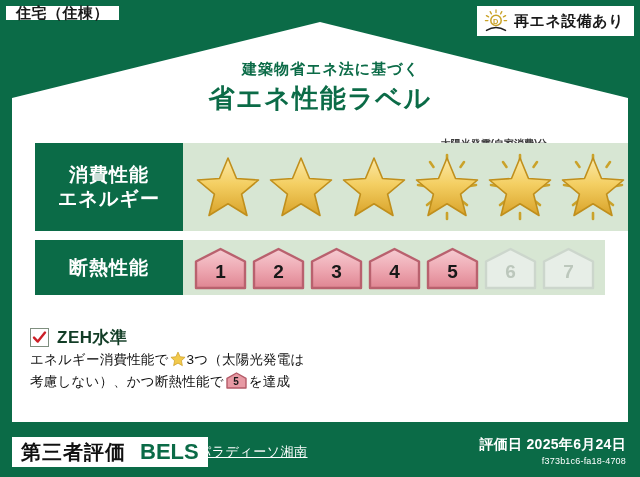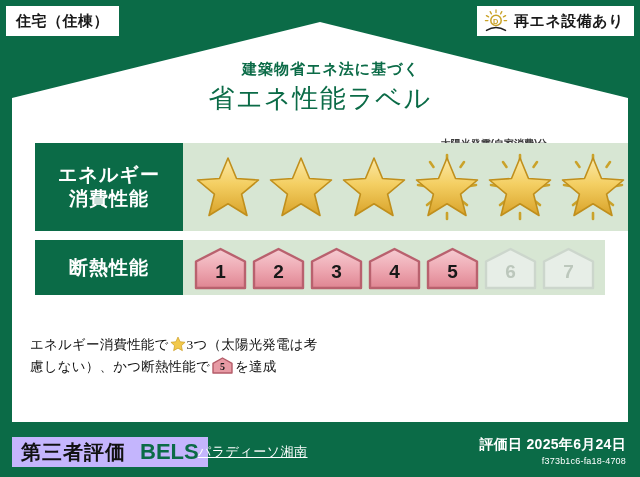--- a/index.html
+++ b/index.html
@@ -11,39 +11,39 @@
   }
   .label{position:relative;width:640px;height:477px;background:#0b6b47;}
 
   
   .tag{
     position:absolute;top:6px;background:#ffffff;
     display:flex;align-items:center;justify-content:center;
     font-weight:bold;color:#1a1a1a;
     box-sizing:border-box;
   }
-  .tag-left{left:6px;height:30px;padding:0 10px;font-size:15px;letter-spacing:.5px;}
+  .tag-left{left:6px;height:14px;padding:0 10px;font-size:15px;letter-spacing:.5px;}
   .tag-right{right:6px;height:30px;padding:0 10px 0 6px;font-size:15px;gap:5px;letter-spacing:.5px;}
   .sun-ico{width:26px;height:24px;flex:0 0 26px;display:block;}
 
   
   .house{
     position:absolute;left:12px;top:22px;width:616px;height:400px;
     background:#ffffff;
     clip-path:polygon(0% 19%, 50% 0%, 100% 19%, 100% 100%, 0% 100%);
   }
 
   
   .sub-title{
     position:absolute;top:60px;left:11px;width:640px;text-align:center;
     font-size:15px;font-weight:bold;color:#0b6b47;letter-spacing:1px;
   }
   .main-title{
     position:absolute;top:81px;left:0;width:640px;text-align:center;
-    font-size:26px;font-weight:normal;color:#0b6b47;letter-spacing:1.5px;
+    font-size:26px;font-weight:bold;color:#0b6b47;letter-spacing:1.5px;
   }
 
   
   .row{position:absolute;left:35px;display:flex;align-items:stretch;}
   .row-energy{top:143px;width:570px;height:88px;}
   .row-insul{top:240px;width:570px;height:55px;text-align:center;}
 
   .row-key{
     background:#0b6b47;color:#ffffff;flex:0 0 148px;
     display:flex;flex-direction:column;align-items:center;justify-content:center;
@@ -98,36 +98,35 @@
   .zeh-left{left:30px;top:325px;}
   .zeh-right{left:328px;top:325px;}
   .zeh-head{display:flex;align-items:center;gap:8px;height:24px;}
   .chk{
     width:19px;height:19px;flex:0 0 19px;border:1.5px solid #7f8f7f;
     background:#fff;box-sizing:border-box;position:relative;
   }
   .chk svg{position:absolute;left:1px;top:1px;width:15px;height:15px;}
   .zeh-title{font-size:17px;font-weight:bold;color:#123d26;letter-spacing:.5px;}
   .zeh-body{
-    margin-top:9px;font-size:13.5px;line-height:1.62;color:#111;
+    font-size:13.5px;line-height:1.62;color:#111;
     letter-spacing:.2px;
-    font-family:Liberation Serif, serif;
   }
   .ico-star{display:inline-block;width:16px;height:16px;vertical-align:-3px;margin:0 1px;}
   .ico-badge{display:inline-block;width:21px;height:17px;vertical-align:-3px;margin:0 2px;position:relative;}
   .ico-badge svg{position:absolute;inset:0;width:21px;height:17px;}
   .ico-badge b{
     position:absolute;inset:0;display:flex;align-items:flex-end;justify-content:center;
     font-size:10px;line-height:1;padding-bottom:2px;color:#181818;font-weight:bold;
   }
   .zehm-logo{width:40px;height:25px;flex:0 0 40px;margin-left:2px;}
 
   
   .footer-bels{
-    position:absolute;left:12px;bottom:10px;height:30px;background:#c4b5fd;
+    position:absolute;left:12px;bottom:10px;height:30px;background:#ffffff;
     display:flex;align-items:center;padding:0 9px;
   }
   .f-dai{font-size:20px;font-weight:bold;color:#111;letter-spacing:1px;}
   .f-bels{font-size:22px;font-weight:bold;color:#0b6b47;letter-spacing:0;margin-left:14px;}
   .footer-name{
     position:absolute;left:198px;bottom:10px;height:30px;
     display:flex;align-items:center;
     font-size:13px;color:#ffffff;letter-spacing:.5px;text-decoration:underline;
   }
   .footer-right{
@@ -171,22 +170,22 @@
   <div class="sub-title">建築物省エネ法に基づく</div>
   <div class="main-title">省エネ性能ラベル</div>
 
   <div class="watermark">パラ※※</div>
 
   <div class="solar-note">太陽光発電(自家消費)分</div>
   <div class="solar-bracket"></div>
 
   <div class="row row-energy">
     <div class="row-key">
+      <span>消費性能</span>
       <span>エネルギー</span>
-      <span>消費性能</span>
     </div>
     <div class="row-val">
       <div class="stars" id="stars-container">
           <div class="star-wrap">
             <svg viewBox="0 0 70 68">
        <defs>
          <linearGradient id="sg0" x1="0" y1="0" x2="0" y2="1">
            <stop offset="0%" stop-color="#fbe9a8"></stop>
            <stop offset="45%" stop-color="#f4cf63"></stop>
            <stop offset="100%" stop-color="#d9a32a"></stop>
@@ -387,20 +386,28 @@
        </defs>
        <path d="M3 42 L3 15.5 L27.5 3 L52 15.5 L52 42 Z" fill="#e7eee7" stroke="#ccd6cc" stroke-width="2.4" stroke-linejoin="round"></path>
      </svg>
      <span>7</span>
           </div>
         </div>
     </div>
   </div>
 
   <div class="zeh zeh-left">
+    <div class="zeh-head">
+      <span class="chk">
+        <svg viewBox="0 0 15 15">
+          <path d="M2 7.6 L5.8 11.6 L13 2.6" fill="none" stroke="#cc2027" stroke-width="2.4" stroke-linecap="round" stroke-linejoin="round"></path>
+        </svg>
+      </span>
+      <span class="zeh-title">ZEH水準</span>
+    </div>
     <div class="zeh-body"><span>エネルギー消費性能で</span><svg class="ico-star" viewBox="0 0 24 24">
           <path d="M12 1.6 L15.2 8.6 L22.6 9.4 L17.1 14.5 L18.6 22 L12 18.2 L5.4 22 L6.9 14.5 L1.4 9.4 L8.8 8.6 Z" fill="#f2c94c" stroke="#c99a20" stroke-width="1"></path>
         </svg><span>3つ（太陽光発電は考慮しない）、かつ断熱性能で</span><span class="ico-badge"><svg viewBox="0 0 21 17">
             <path d="M1 16 L1 6.4 L10.5 1 L20 6.4 L20 16 Z" fill="#e79aa4" stroke="#b45b68" stroke-width="1.4" stroke-linejoin="round"></path>
           </svg><b>5</b></span><span>を達成</span></div>
   </div>
 
 
   <div class="footer-bels">
     <span class="f-dai">第三者評価</span>

